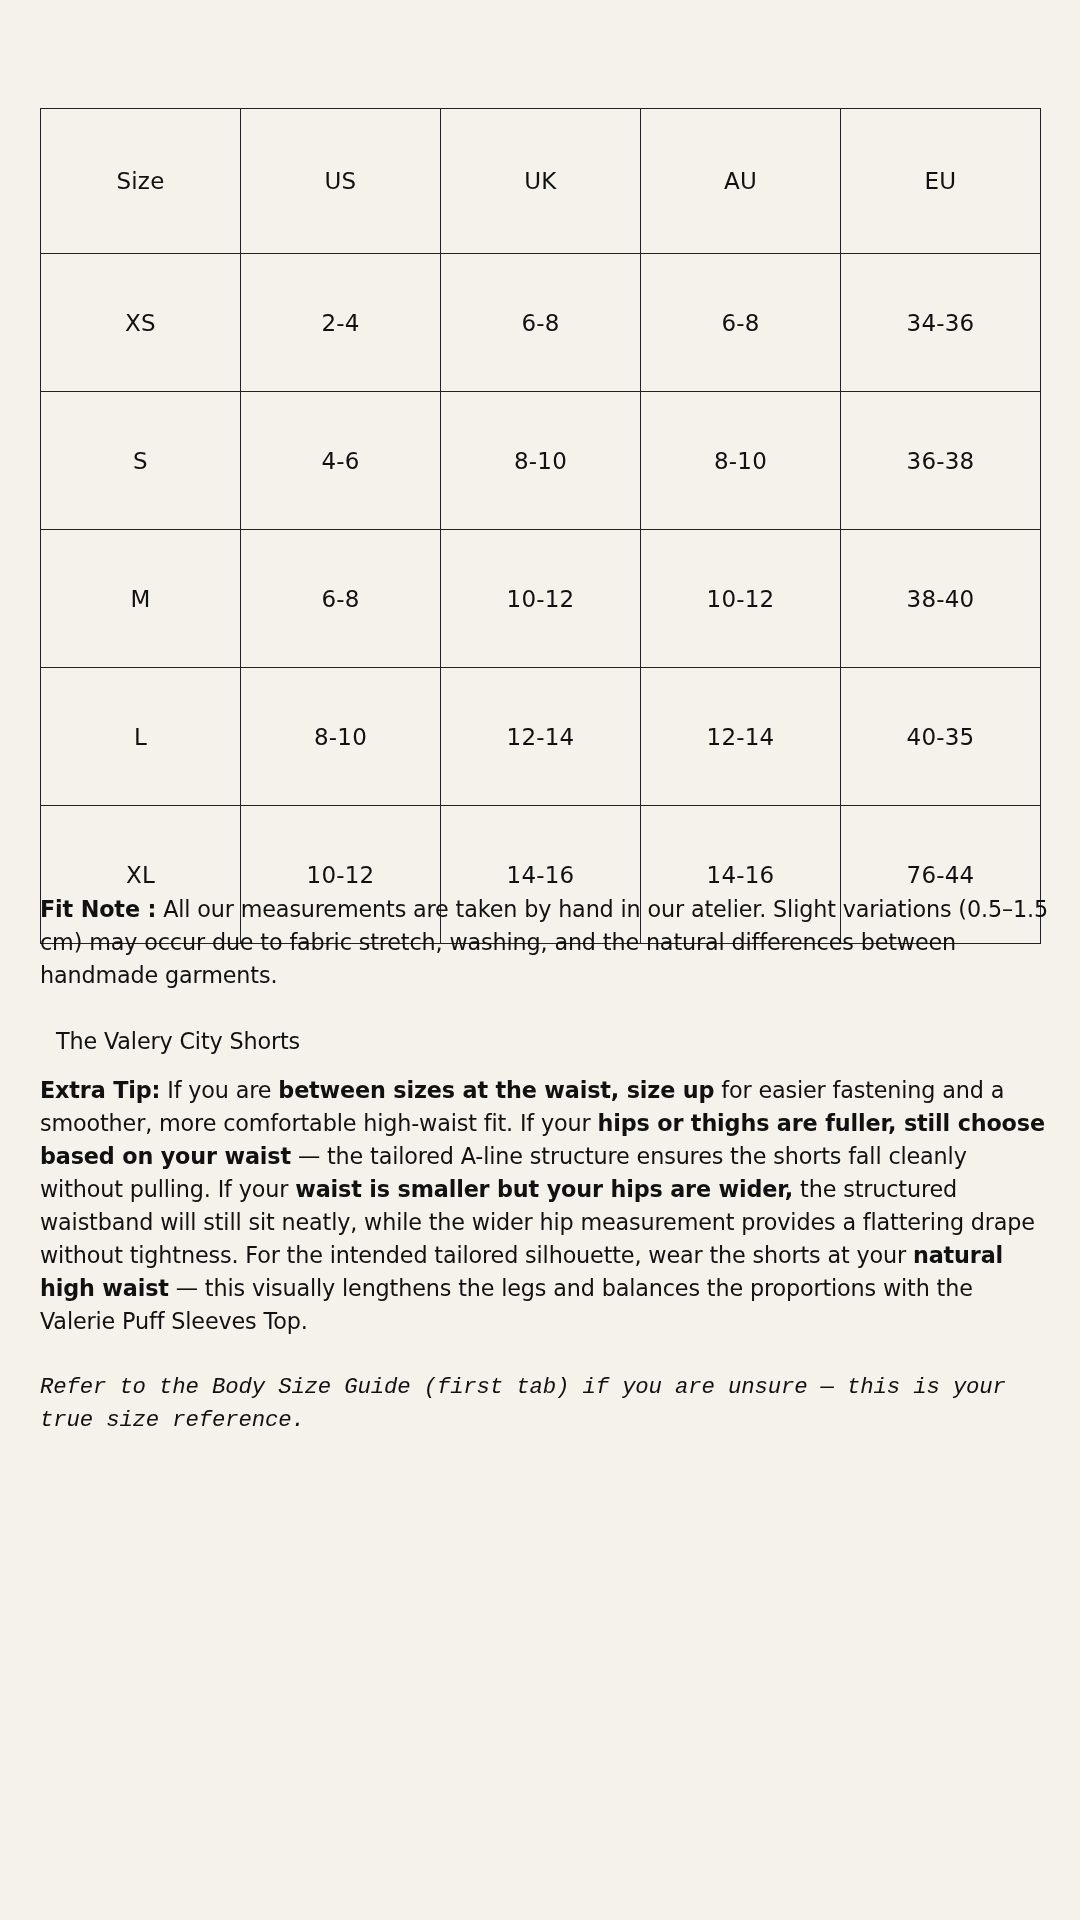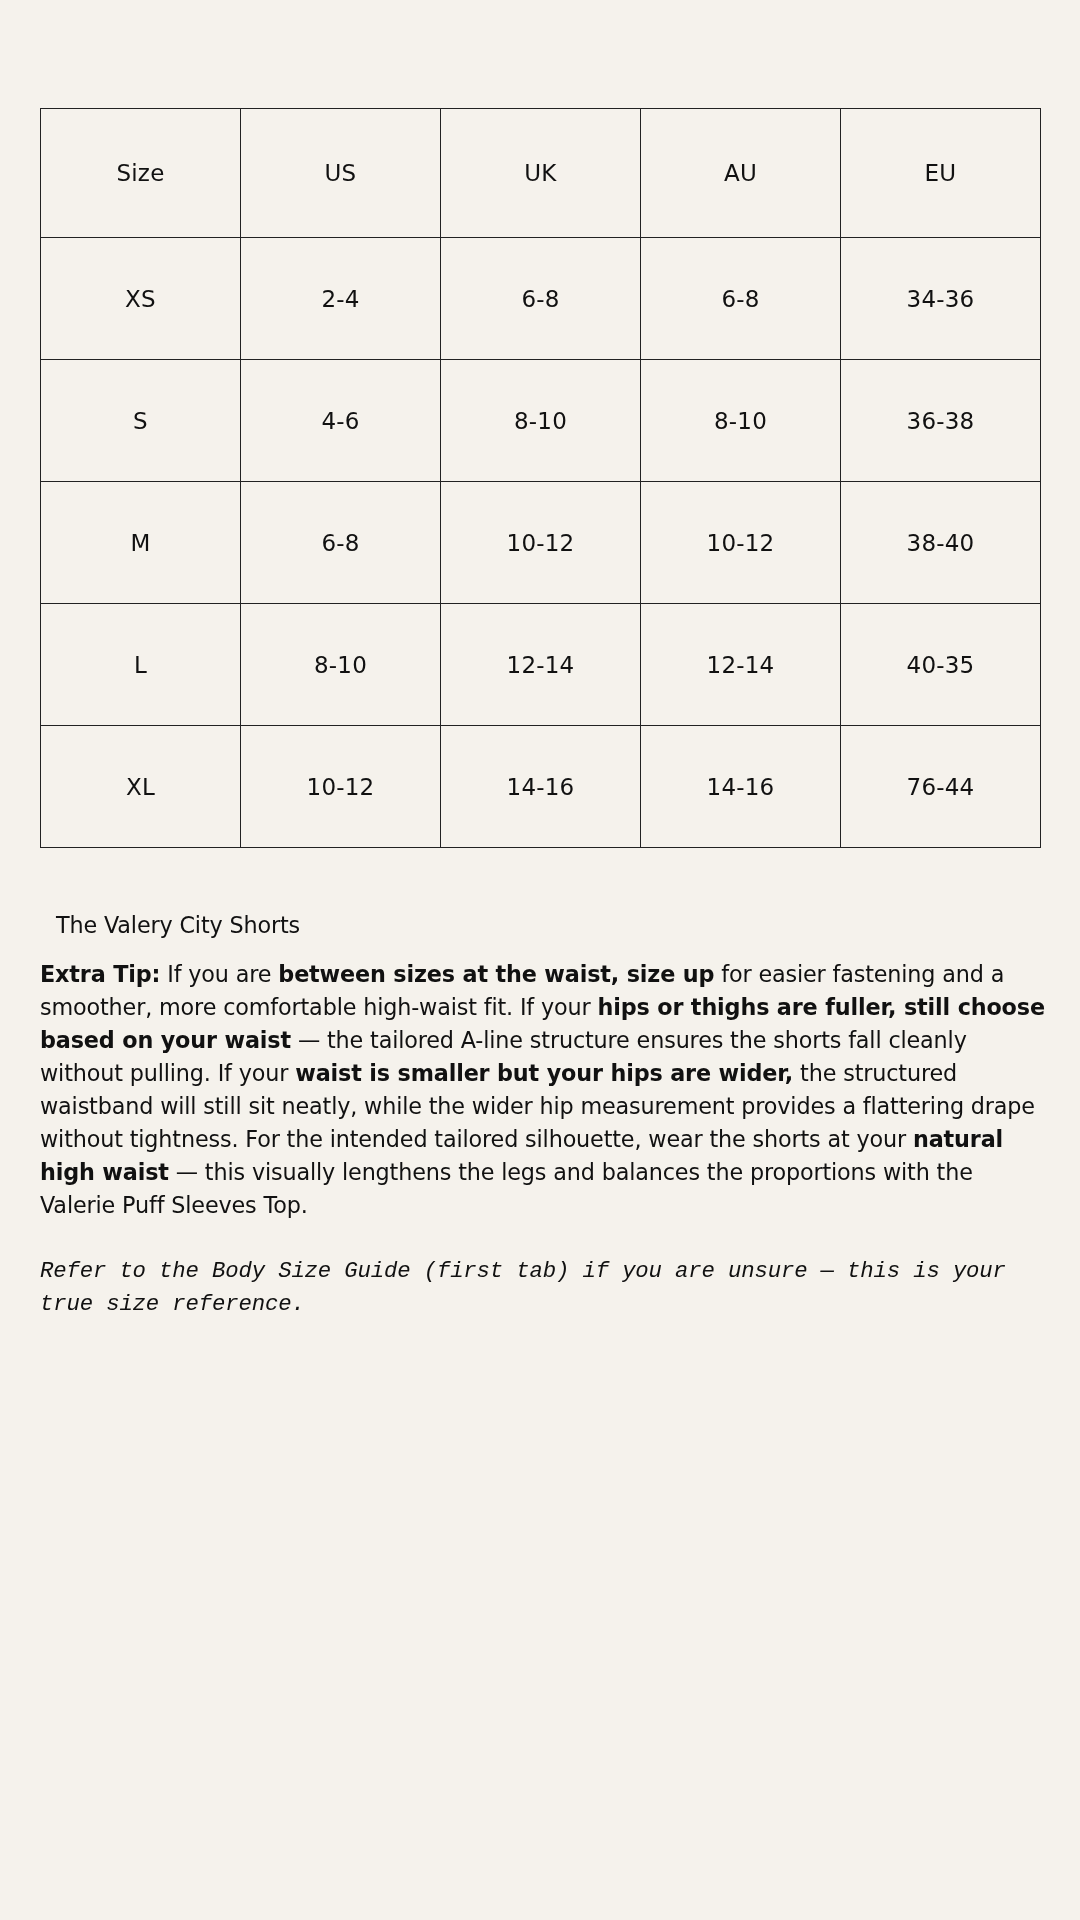--- a/index.html
+++ b/index.html
@@ -17,21 +17,21 @@
     width: 1001px;
     border-collapse: collapse;
     table-layout: fixed;
   }
   .size-table td, .size-table th {
     border: 1.5px solid #222;
     text-align: center;
     vertical-align: middle;
     font-weight: normal;
     font-size: 23px;
-    padding: 0;
+    padding: 8px;
     letter-spacing: 0.2px;
   }
   .size-table tr.head-row th { height: 128px; }
   .size-table tr.body-row td { height: 121px; }
 
   .notes {
     position: absolute;
     left: 40px; top: 893px;
     width: 1010px;
     font-size: 22.3px;
@@ -87,20 +87,21 @@
     <td>XL</td>
     <td>10-12</td>
     <td>14-16</td>
     <td>14-16</td>
     <td>76-44</td>
   </tr>
 </tbody>
   </table>
 
 <div class="notes">
+  <p><b>Fit Note :</b><span> All our measurements are taken by hand in our atelier. Slight variations (0.5–1.5 cm) may occur due to fabric stretch, washing, and the natural differences between handmade garments.</span></p>
 
 
   <p class="product-title">The Valery City Shorts</p>
 
   <p><b>Extra Tip:</b><span> If you are </span><b>between sizes at the waist, size up</b><span> for easier fastening and a smoother, more comfortable high-waist fit. If your </span><b>hips or thighs are fuller, still choose based on your waist</b><span> — the tailored A-line structure ensures the shorts fall cleanly without pulling. If your </span><b>waist is smaller but your hips are wider,</b><span> the structured waistband will still sit neatly, while the wider hip measurement provides a flattering drape without tightness. For the intended tailored silhouette, wear the shorts at your </span><b>natural high waist</b><span> — this visually lengthens the legs and balances the proportions with the Valerie Puff Sleeves Top.</span></p>
 
   <p class="italic-note">Refer to the Body Size Guide (first tab) if you are unsure — this is your true size reference.</p>
 </div>
 
 </body></html>

